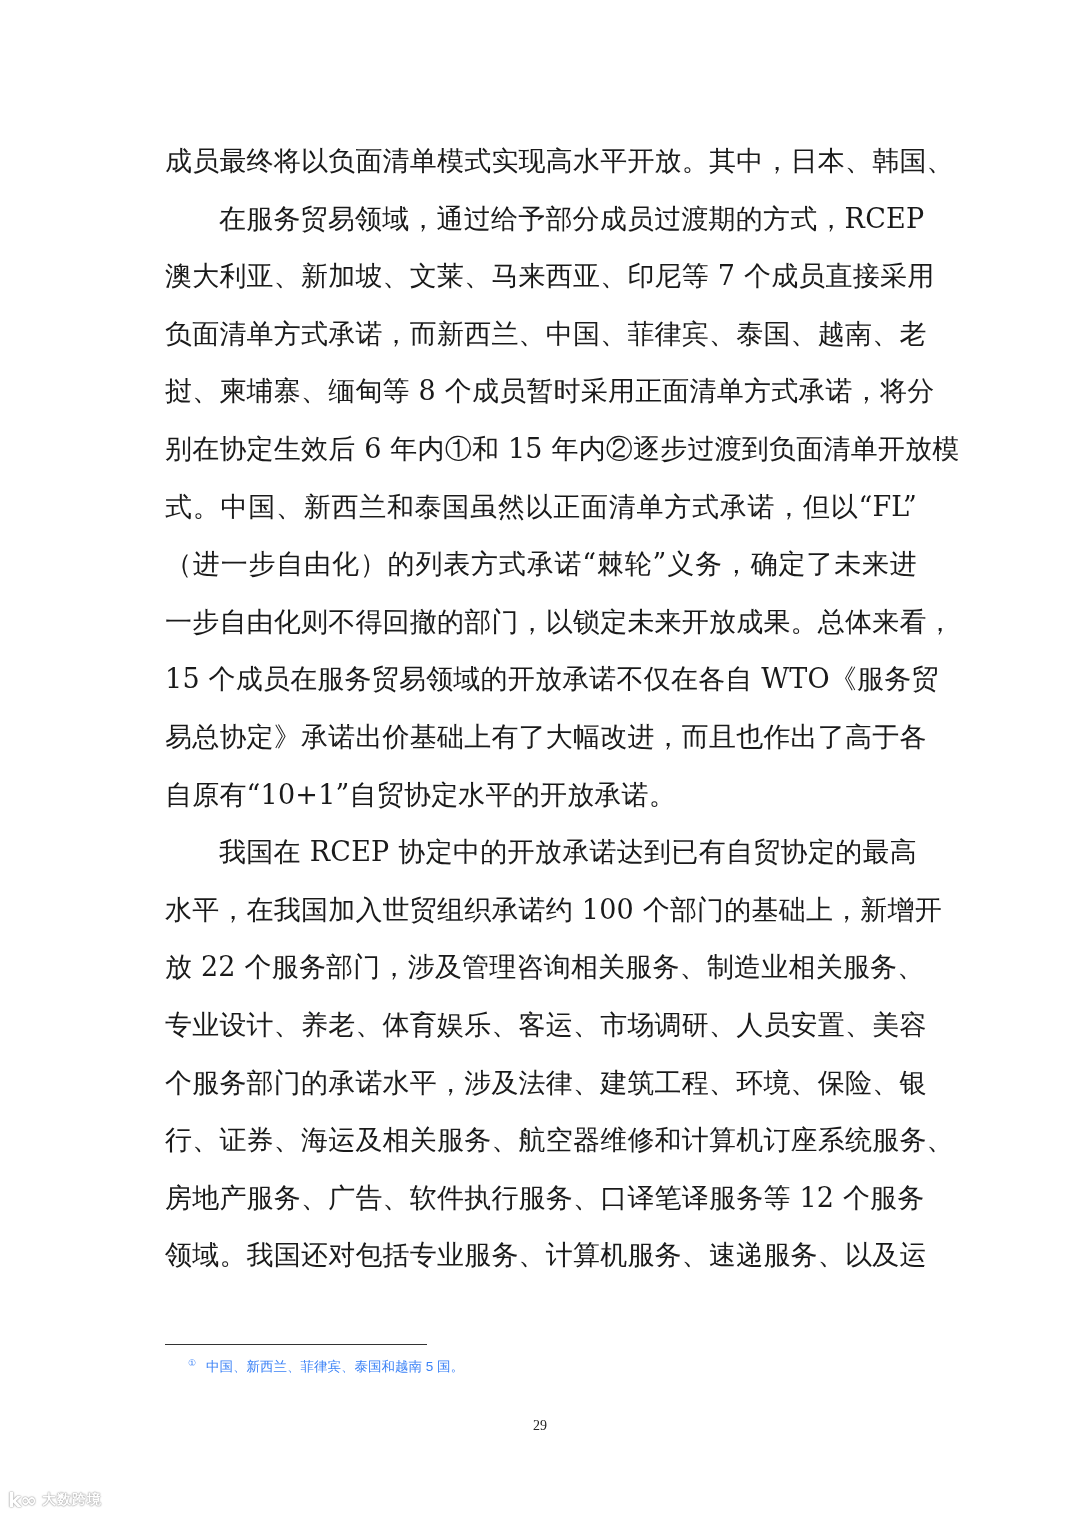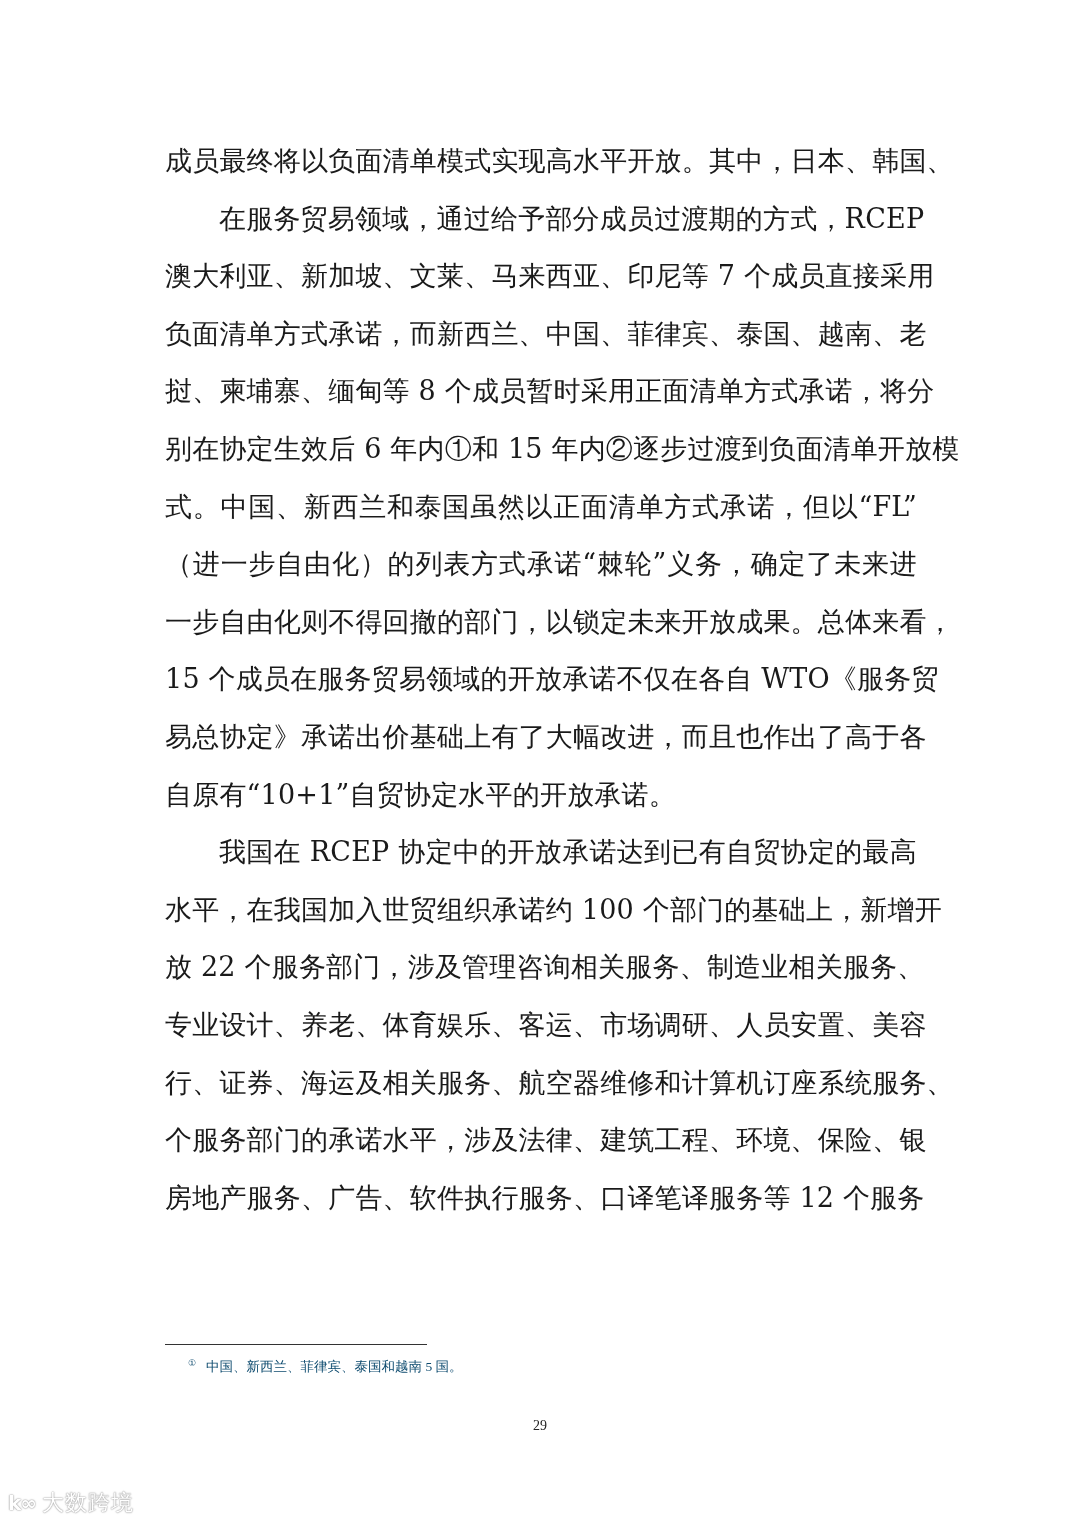--- a/index.html
+++ b/index.html
@@ -43,23 +43,23 @@
       left: 165px;
       top: 1344px;
       width: 262px;
       height: 0;
       border-top: 1.3px solid #333;
     }
     .footnotes {
       position: absolute;
       left: 188px;
       top: 1352px;
-      font-family: Liberation Serif, serif;
+      font-family: Liberation Sans, sans-serif;
       font-size: 13.5px;
-      color: #0c4a6e;
+      color: #3b82f6;
     }
     .fn {
       height: 22px;
       line-height: 22px;
       white-space: nowrap;
     }
     .fn sup {
       font-size: 9px;
       vertical-align: 5px;
       margin-right: 10px;
@@ -83,22 +83,22 @@
       color: #ffffff;
       text-shadow: 0 0 2px #9a9a9a, 0 0 1px #8a8a8a;
       font-family: "DejaVu Sans", "Liberation Sans", sans-serif;
     }
     .wm-logo {
       font-size: 20px;
       font-weight: bold;
       letter-spacing: -1px;
     }
     .wm-text {
-      font-size: 22px;
-      font-weight: normal;
+      font-size: 14px;
+      font-weight: bold;
       letter-spacing: 1px;
     }
   </style>
 </head>
 <body>
 
 <div class="page">
 
   <div class="body-text">
 
@@ -112,23 +112,24 @@
     <div class="line">（进一步自由化）的列表方式承诺“棘轮”义务，确定了未来进</div>
     <div class="line">一步自由化则不得回撤的部门，以锁定未来开放成果。总体来看，</div>
     <div class="line">15 个成员在服务贸易领域的开放承诺不仅在各自 WTO《服务贸</div>
     <div class="line">易总协定》承诺出价基础上有了大幅改进，而且也作出了高于各</div>
     <div class="line last">自原有“10+1”自贸协定水平的开放承诺。</div>
 
     <div class="line indent">我国在 RCEP 协定中的开放承诺达到已有自贸协定的最高</div>
     <div class="line">水平，在我国加入世贸组织承诺约 100 个部门的基础上，新增开</div>
     <div class="line">放 22 个服务部门，涉及管理咨询相关服务、制造业相关服务、</div>
     <div class="line">专业设计、养老、体育娱乐、客运、市场调研、人员安置、美容</div>
+    <div class="line">个服务部门的承诺水平，涉及法律、建筑工程、环境、保险、银</div>
     <div class="line">行、证券、海运及相关服务、航空器维修和计算机订座系统服务、</div>
-    <div class="line">个服务部门的承诺水平，涉及法律、建筑工程、环境、保险、银</div>
     <div class="line">房地产服务、广告、软件执行服务、口译笔译服务等 12 个服务</div>
+    <div class="line">领域。我国还对包括专业服务、计算机服务、速递服务、以及运</div>
   </div>
 
   <div class="fn-rule"></div>
 
   <div class="footnotes">
     <div class="fn">
       <sup>①</sup><span>中国、新西兰、菲律宾、泰国和越南 5 国。</span>
     </div>
   </div>
 

